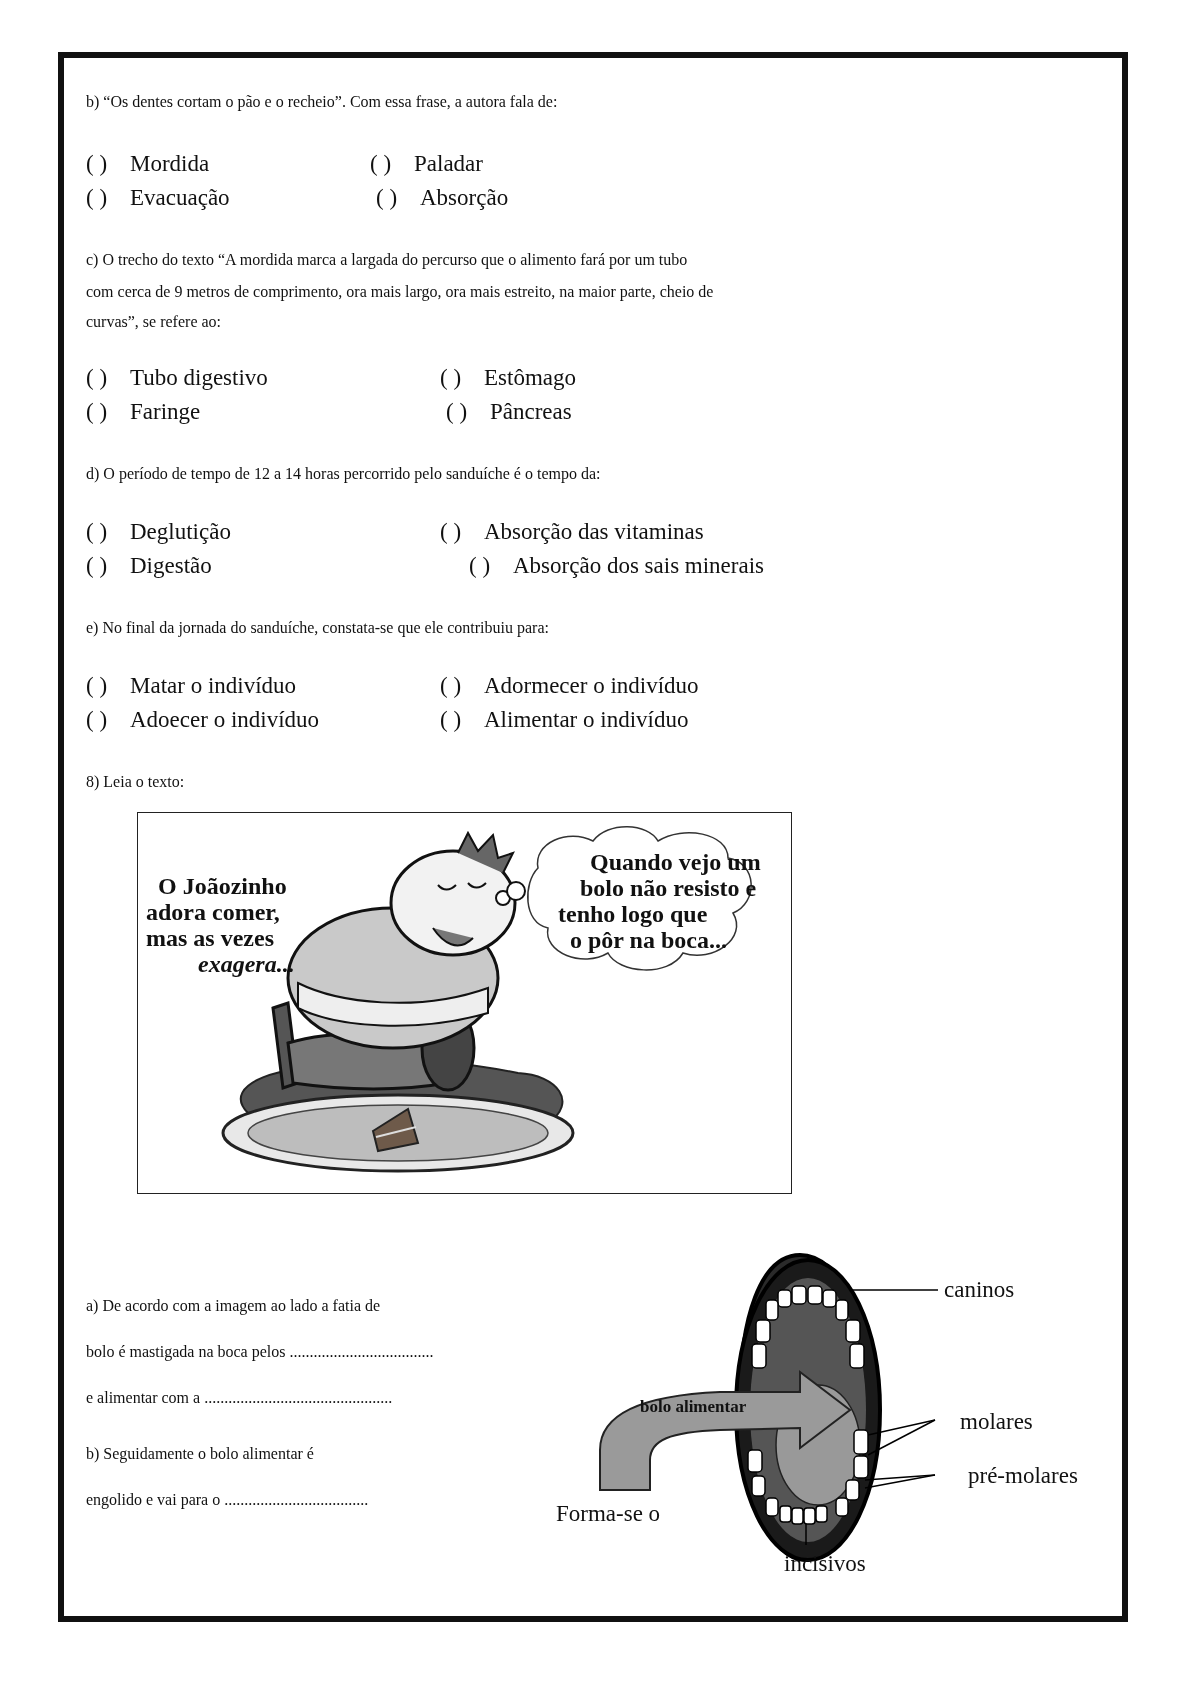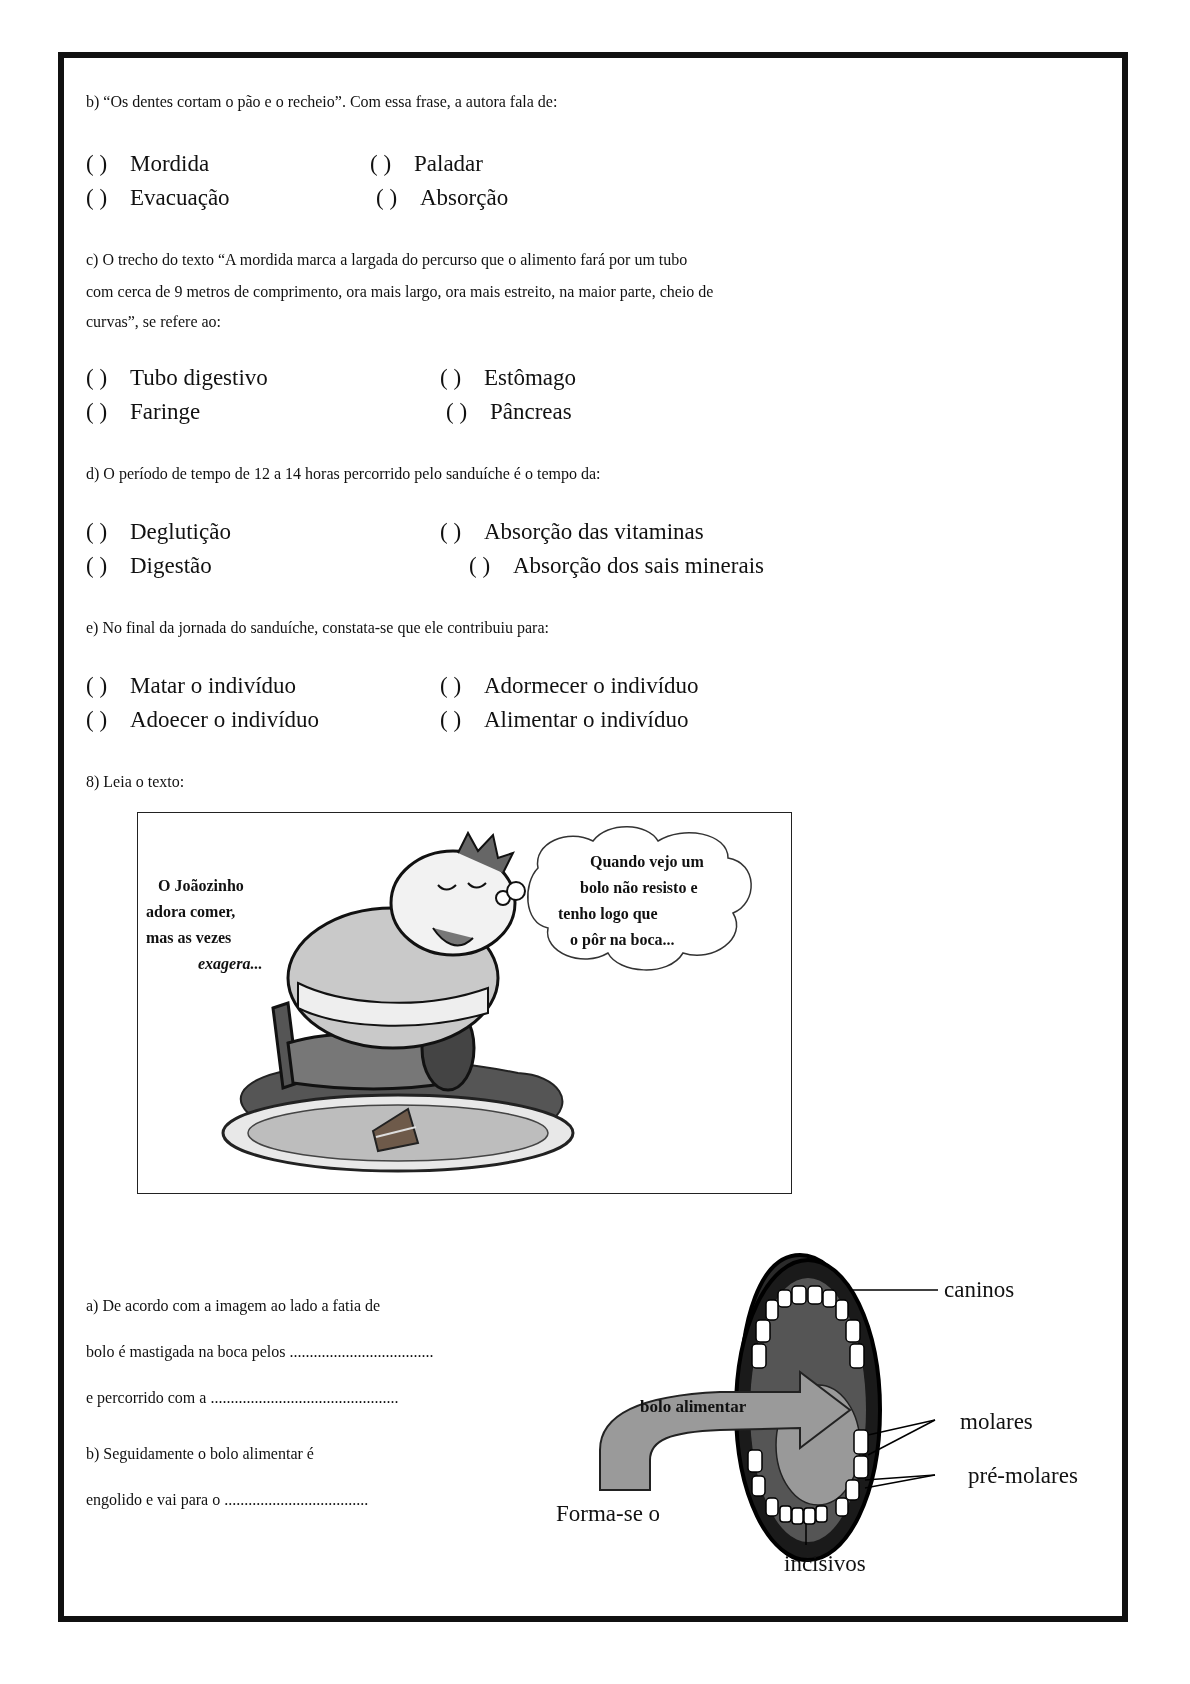--- a/index.html
+++ b/index.html
@@ -5,21 +5,21 @@
   html, body { margin:0; padding:0; background:#ffffff; }
   body { width:1190px; height:1684px; position:relative; overflow:hidden;
          font-family:"Liberation Serif","DejaVu Serif",serif; color:#111; }
   .frame { position:absolute; left:58px; top:52px; width:1070px; height:1570px;
            border:6px solid #111; box-sizing:border-box; background:#fff; }
   .t { position:absolute; font-size:16px; line-height:28px; white-space:nowrap; }
   .opt { position:absolute; font-size:23px; line-height:28px; white-space:nowrap; }
   .opt .par { display:inline-block; width:44px; }
   .comic { position:absolute; left:137px; top:812px; width:655px; height:382px;
            border:1.5px solid #222; box-sizing:border-box; background:#fff; overflow:hidden; }
-  .ctext { position:absolute; font-weight:bold; font-size:16px; line-height:26px; white-space:nowrap; }
+  .ctext { position:absolute; font-weight:bold; font-size:24px; line-height:26px; white-space:nowrap; }
   .mouthlabel { position:absolute; font-size:23px; line-height:28px; white-space:nowrap; }
   .arrowtext { position:absolute; font-weight:bold; font-size:17px; white-space:nowrap; }
 </style>
 </head>
 <body>
 
 <div class="frame"></div>
 
 <div class="t" style="left:86px;top:88px;">b) “Os dentes cortam o pão e o recheio”. Com essa frase, a autora fala de:</div>
 <div class="opt" style="left:86px;top:150px;"><span class="par">(    )</span><span>Mordida</span></div>
@@ -82,21 +82,21 @@
   <div class="ctext" style="left:8px;top:112px;">mas as vezes</div>
   <div class="ctext" style="left:60px;top:138px;font-style:italic;">exagera...</div>
   <div class="ctext" style="left:452px;top:36px;">Quando vejo um</div>
   <div class="ctext" style="left:442px;top:62px;">bolo não resisto e</div>
   <div class="ctext" style="left:420px;top:88px;">tenho logo que</div>
   <div class="ctext" style="left:432px;top:114px;">o pôr na boca...</div>
 </div>
 
 <div class="t" style="left:86px;top:1292px;">a) De acordo com a imagem ao lado a fatia de</div>
 <div class="t" style="left:86px;top:1338px;">bolo é mastigada na boca pelos ....................................</div>
-<div class="t" style="left:86px;top:1384px;">e percorrido com a ...............................................</div>
+<div class="t" style="left:86px;top:1384px;">e alimentar com a ...............................................</div>
 <div class="t" style="left:86px;top:1440px;">b) Seguidamente o bolo alimentar é</div>
 <div class="t" style="left:86px;top:1486px;">engolido e vai para o ....................................</div>
 
 <svg style="position:absolute;left:540px;top:1240px;" width="560" height="330" viewBox="0 0 560 330">
 
   <path d="M260,15 C220,15 200,80 200,160 C200,250 230,320 265,320 C300,320 330,250 330,160 C330,80 300,15 260,15 Z" fill="#2a2a2a" stroke="#000" stroke-width="4" transform="translate(0,0) scale(1,1)"></path>
   <ellipse cx="268" cy="170" rx="72" ry="150" fill="#1a1a1a" stroke="#000" stroke-width="4"></ellipse>
   <ellipse cx="268" cy="170" rx="58" ry="132" fill="#555"></ellipse>
 
   <g fill="#fff" stroke="#000" stroke-width="1.5">

